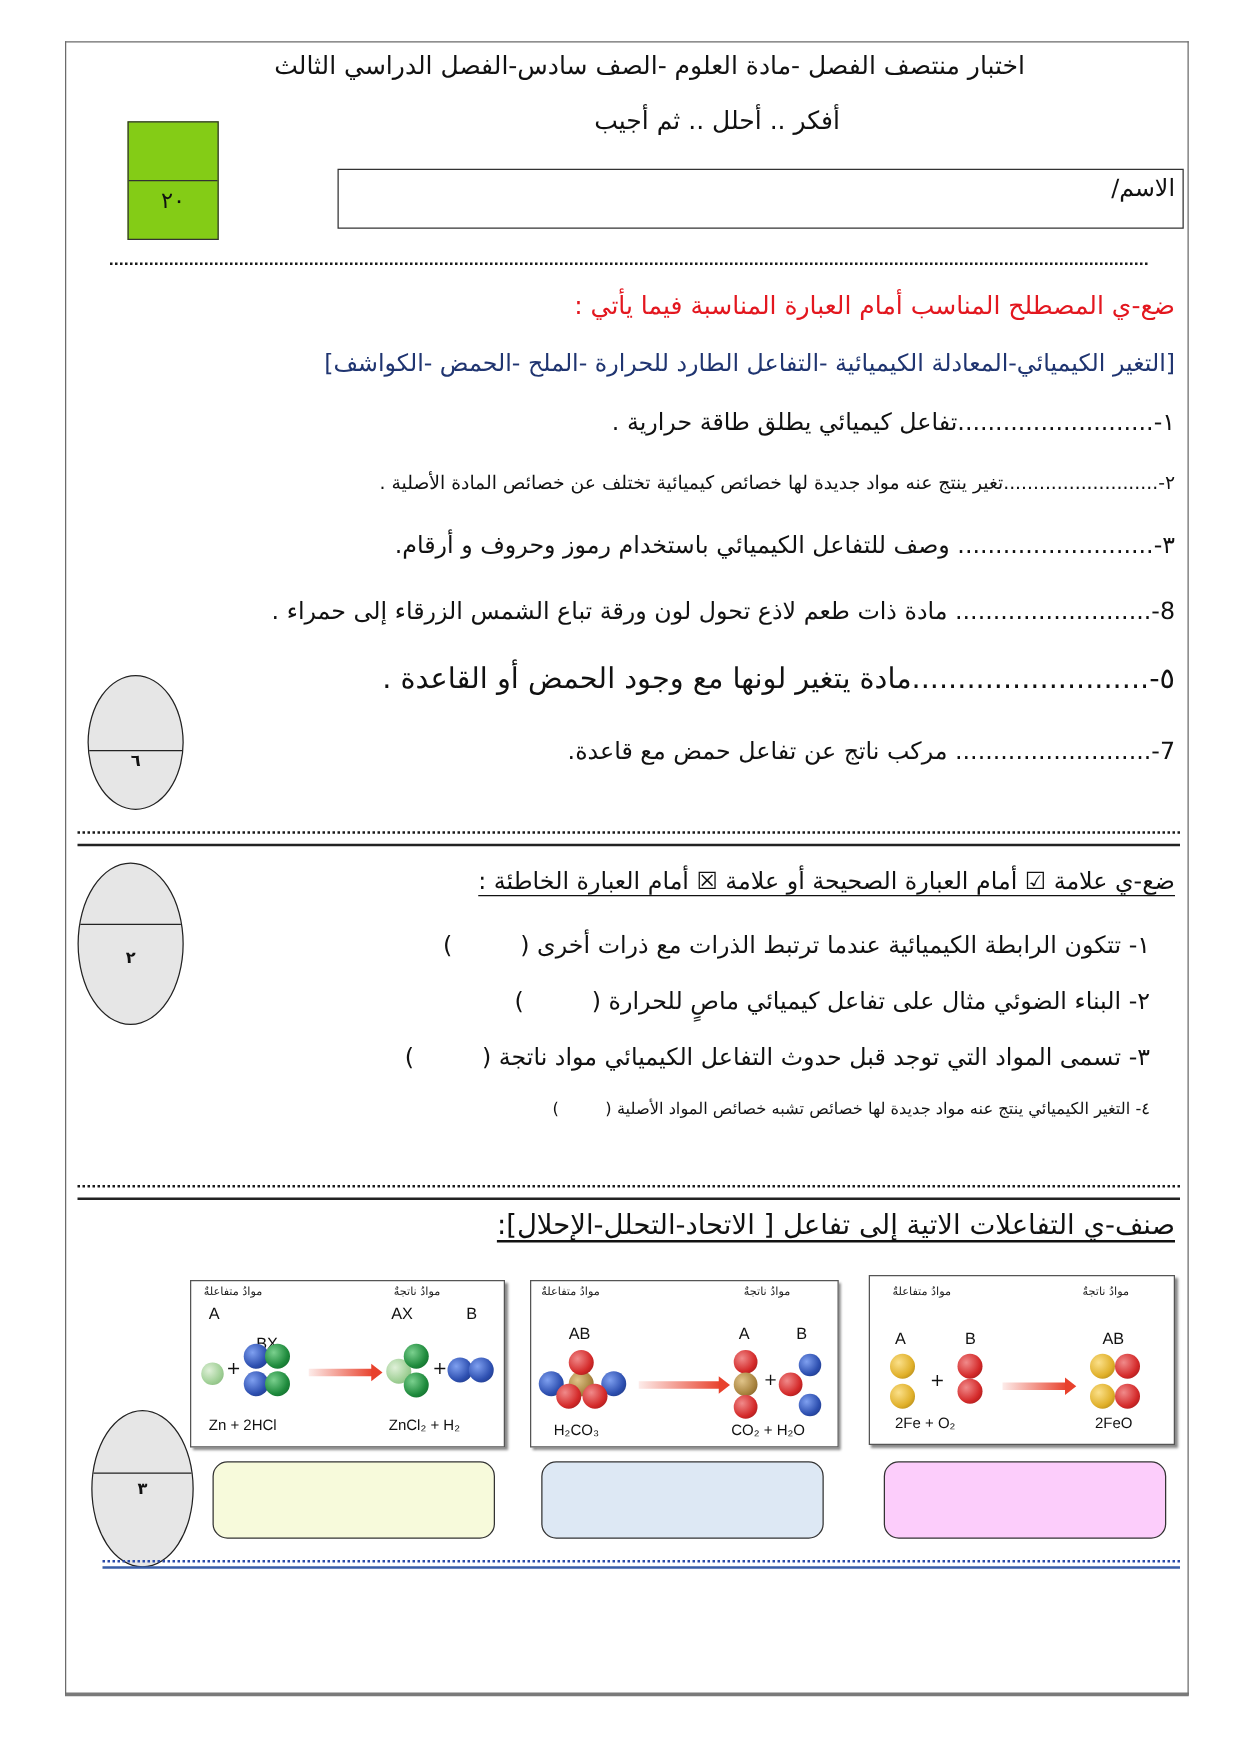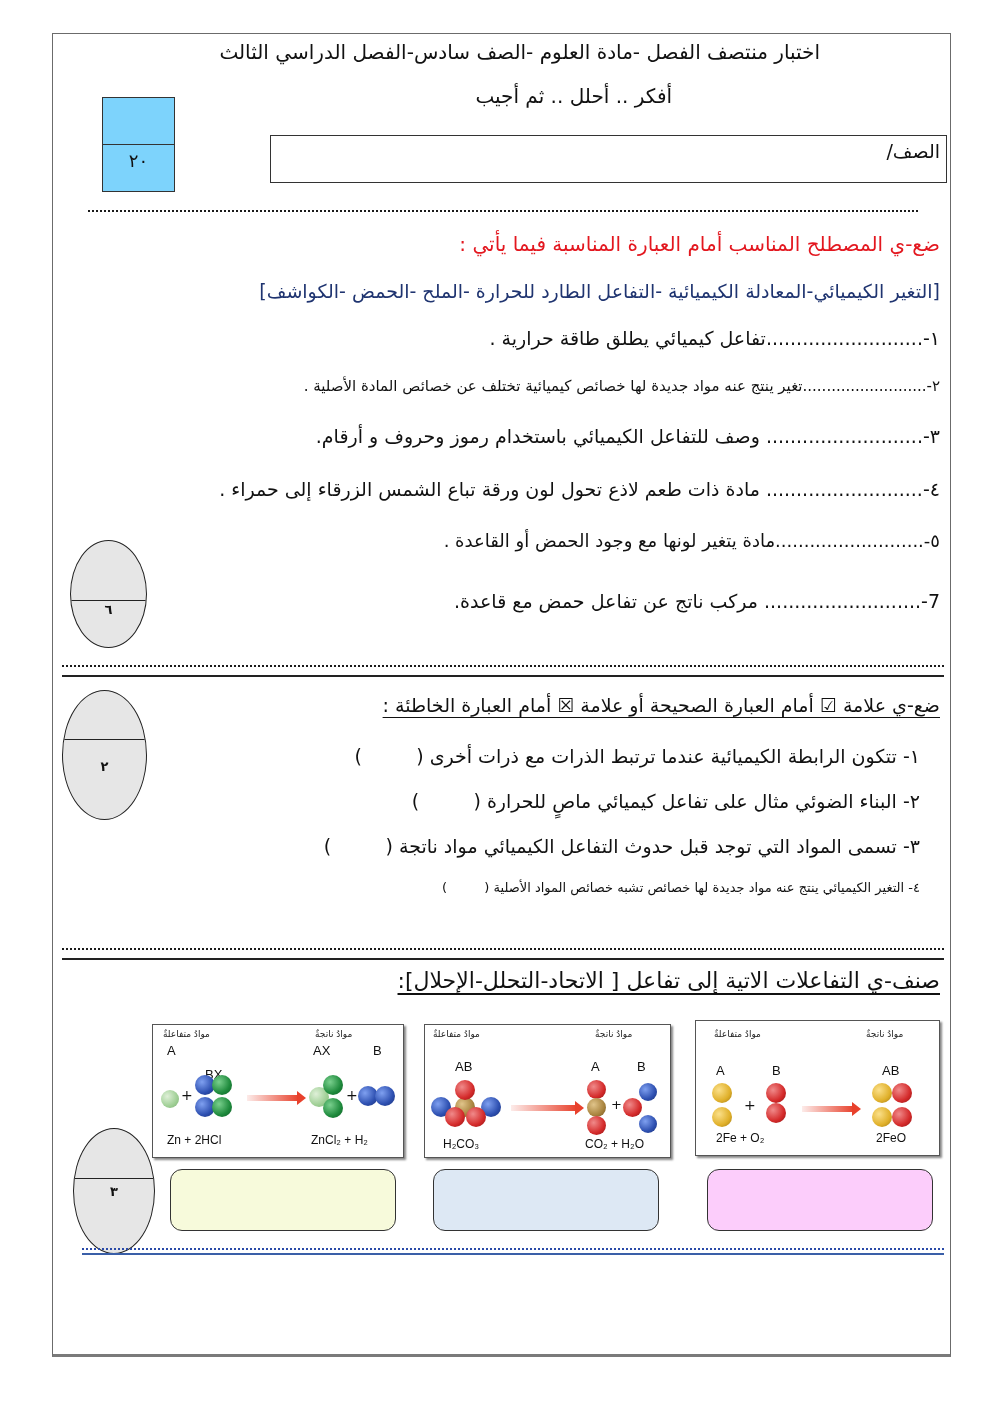--- a/index.html
+++ b/index.html
@@ -9,21 +9,21 @@
           border:1px solid #6b6b6b; border-bottom:3px solid #7a7a7a; box-sizing:border-box; }
   .abs { position:absolute; }
   .rtl { direction:rtl; unicode-bidi:embed; white-space:nowrap; }
   .title { font-size:20px; }
   .red { color:#e3171f; }
   .navy { color:#1f3470; }
   .dots { border-top:2px dotted #1a1a1a; height:0; }
   .dots-blue { border-top:2px dotted #2a4aa8; height:0; }
   .rule { border-top:2px solid #222; height:0; }
   .rule-blue { border-top:2px solid #3a5fa8; height:0; }
-  .score-box { border:1px solid #333; background:#7dd3fc; }
+  .score-box { border:1px solid #333; background:#84cc16; }
   .oval { border:1.5px solid #222; border-radius:50%; background:#e6e6e6; overflow:hidden; }
   .oval .line { position:absolute; left:0; right:0; border-top:1.5px solid #222; }
   .oval .num { position:absolute; left:0; right:0; text-align:center; font-size:13px; font-weight:bold; }
   .info-table { border:1.5px solid #333; display:flex; direction:rtl; }
   .info-cell { border-left:1.5px solid #333; position:relative; font-size:19px; padding:4px 6px; box-sizing:border-box; }
   .info-cell:last-child { border-left:none; }
   .u { text-decoration:underline; text-underline-offset:5px; }
   .rx { background:#fff; border:1px solid #555; box-shadow:2px 2px 2px #888; }
   .rx .lbl { font-size:9px; color:#222; direction:rtl; }
   .rx .sym { font-size:13px; color:#111; font-family:"Liberation Sans Narrow","Liberation Sans", sans-serif; }
@@ -38,35 +38,35 @@
 
 <div class="abs rtl title" style="right:172px; top:40px; font-size:20px;margin-left:32px;">اختبار منتصف الفصل -مادة العلوم -الصف سادس-الفصل الدراسي الثالث</div>
 <div class="abs rtl title" style="right:320px; top:84px; font-size:20px;">أفكر .. أحلل .. ثم أجيب</div>
 
 <div class="abs score-box" style="left:102px; top:97px; width:71px; height:93px;">
   <div class="abs" style="left:0; right:0; top:46px; border-top:1px solid #333;"></div>
   <div class="abs rtl" style="left:0; right:0; top:52px; text-align:center; font-size:18px;">٢٠</div>
 </div>
 
 <div class="abs info-table" style="left:270px; top:135px; width:675px; height:46px;">
-  <div class="info-cell" style="flex:1;">
-    <span>الصف/</span>
+  <div class="info-cell" style="width:425px;">
+    <span>الاسم/</span>
   </div>
 </div>
 
 <div class="abs dots" style="left:88px; width:830px; top:210px;"></div>
 
 <div class="abs rtl red" style="right:52px; top:232px; font-size:20px;">ضع-ي المصطلح المناسب أمام العبارة المناسبة فيما يأتي :</div>
 <div class="abs rtl navy" style="right:52px; top:280px; font-size:19px;">[التغير الكيميائي-المعادلة الكيميائية -التفاعل الطارد للحرارة -الملح -الحمض -الكواشف]</div>
 
 <div class="abs rtl" style="right:52px; top:327px; font-size:19px;">١-..........................تفاعل كيميائي يطلق طاقة حرارية .</div>
 <div class="abs rtl" style="right:52px; top:377px; font-size:15px;">٢-..........................تغير ينتج عنه مواد جديدة لها خصائص كيميائية تختلف عن خصائص المادة الأصلية .</div>
 <div class="abs rtl" style="right:52px; top:425px; font-size:19px;">٣-.......................... وصف للتفاعل الكيميائي باستخدام رموز وحروف و أرقام.</div>
-<div class="abs rtl" style="right:52px; top:478px; font-size:19px;">٤-.......................... مادة ذات طعم لاذع تحول لون ورقة تباع الشمس الزرقاء إلى حمراء .</div>
-<div class="abs rtl" style="right:52px; top:530px; font-size:18px;">٥-..........................مادة يتغير لونها مع وجود الحمض أو القاعدة .</div>
+<div class="abs rtl" style="right:52px; top:478px; font-size:19px;">8-.......................... مادة ذات طعم لاذع تحول لون ورقة تباع الشمس الزرقاء إلى حمراء .</div>
+<div class="abs rtl" style="right:52px; top:530px; font-size:23px;">٥-..........................مادة يتغير لونها مع وجود الحمض أو القاعدة .</div>
 <div class="abs rtl" style="right:52px; top:590px; font-size:19px;">7-.......................... مركب ناتج عن تفاعل حمض مع قاعدة.</div>
 
 <div class="abs oval" style="left:70px; top:540px; width:75px; height:106px;">
   <div class="line" style="top:59px;"></div>
   <div class="num" style="top:61px;">٦</div>
 </div>
 
 <div class="abs dots" style="left:62px; width:882px; top:665px;"></div>
 <div class="abs rule" style="left:62px; width:882px; top:675px;"></div>
 

